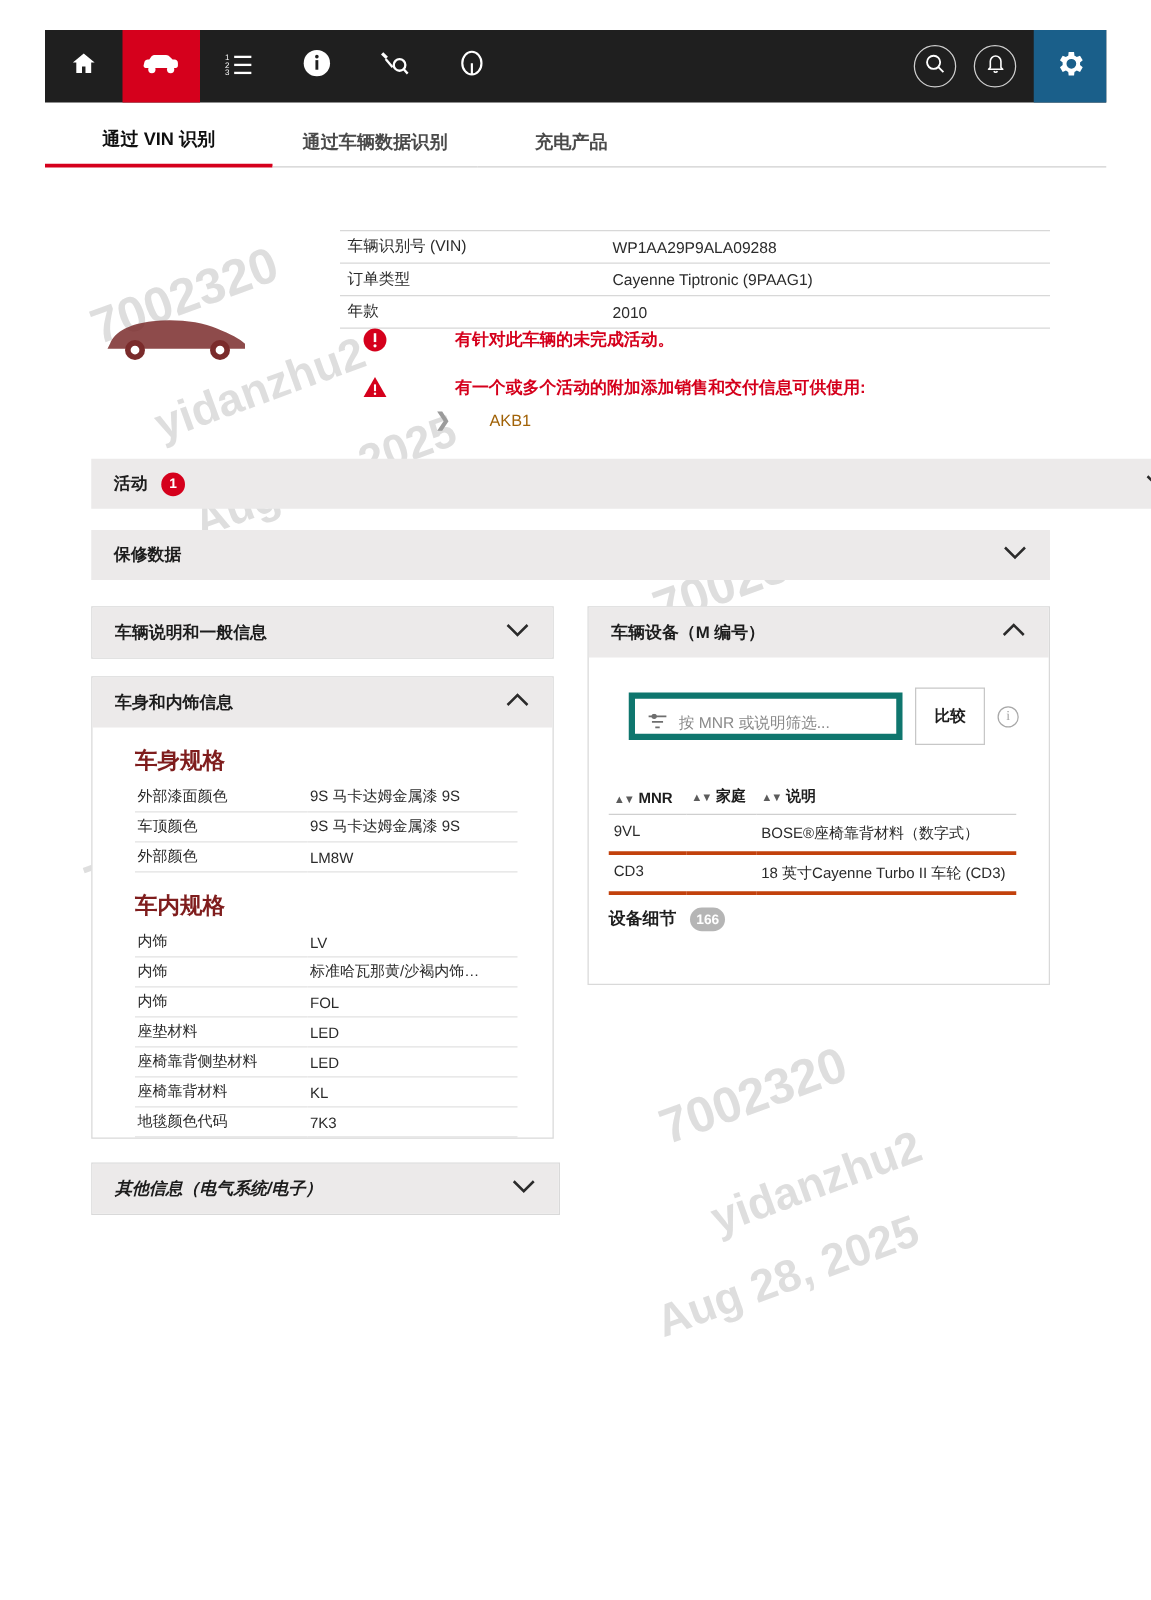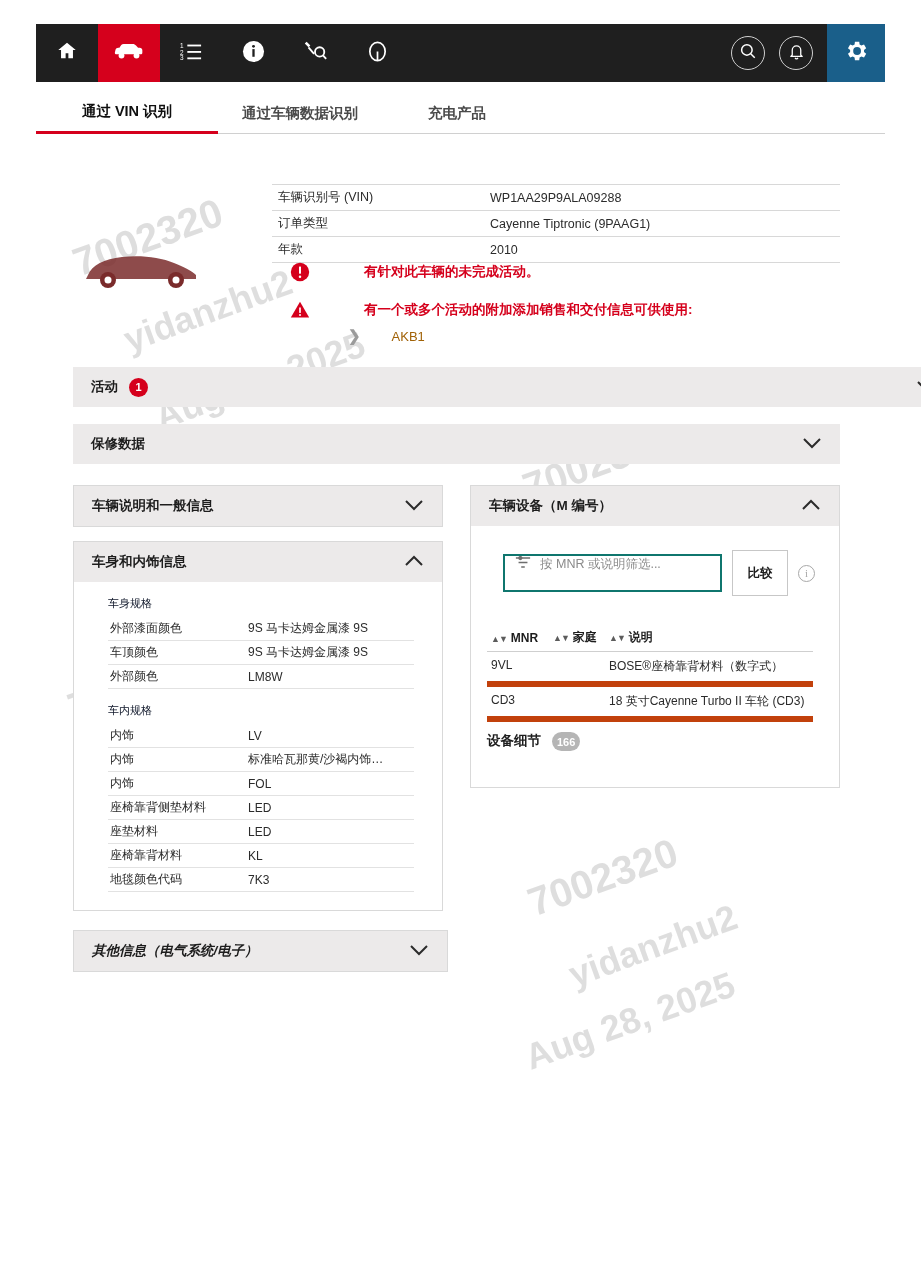--- a/index.html
+++ b/index.html
@@ -104,54 +104,54 @@
   }
   .card-head .title { font-size: 13.5px; font-weight: bold; color: #1d1d1d; }
 
   .c-desc  { left: 73px; top: 485px; width: 370px; }
   .c-body  { left: 73px; top: 541px; width: 370px; height: 370px; }
   .c-other { left: 73px; top: 930px; width: 375px; font-style: italic; }
   .c-equip { left: 470px; top: 485px; width: 370px; height: 303px; }
 
   .spec-section { padding: 14px 0 0 0; }
   .spec-title {
-    font-size: 11px; font-weight: normal; color: #0f172a; padding: 0 0 6px 34px;
+    font-size: 18px; font-weight: bold; color: #7f1d1d; padding: 0 0 6px 34px;
   }
   .spec-table { width: 306px; margin-left: 34px; border-collapse: collapse; font-size: 12px; }
   .spec-table tr { border-bottom: 1px solid #e2e2e2; }
   .spec-table td { padding: 3px 2px; color: #2b2b2b; }
   .spec-table td.k { width: 138px; }
   .spec-gap { height: 14px; }
 
   
   .filter-row {
     display: flex; align-items: center; padding: 24px 24px 0 32px; gap: 10px;
   }
   .filter-input {
-    flex: 1; height: 38px; border: 2px solid #0f766e; background: #fff;
-    display: flex; align-items: flex-start; padding: 0 10px; font-size: 12.5px; color: #8a8a8a;
+    flex: 1; height: 38px; border: 5px solid #0f766e; background: #fff;
+    display: flex; align-items: flex-end; padding: 0 10px; font-size: 12.5px; color: #8a8a8a;
   }
   .filter-input .placeholder { margin-left: 9px; }
   .cmp-btn {
     width: 56px; height: 46px; border: 1px solid #c7c7c7; background: #fff;
     font-size: 12.5px; font-weight: bold; color: #1d1d1d; line-height: 15px;
     display: flex; align-items: center; justify-content: center; text-align: center;
     cursor: pointer;
   }
   .info-circle {
     width: 17px; height: 17px; border: 1.4px solid #a8a8a8; border-radius: 50%;
     color: #a8a8a8; font-size: 11px; display: flex; align-items: center; justify-content: center;
     font-family: "Liberation Serif", serif;
   }
   .eq-table { width: 326px; margin: 28px 0 0 16px; border-collapse: collapse; font-size: 12px; }
   .eq-table th {
     text-align: left; font-size: 12px; font-weight: bold; color: #1d1d1d;
     border-bottom: 1px solid #cfcfcf; padding: 5px 4px; white-space: nowrap;
   }
-  .eq-table td { padding: 6px 4px; vertical-align: top; color: #2b2b2b; border-bottom: 6px solid #c2410c; }
+  .eq-table td { padding: 6px 4px; vertical-align: top; color: #2b2b2b; border-bottom: 3px solid #c2410c; }
   .eq-table td.mnr { width: 62px; }
   .eq-table td.fam { width: 56px; }
   .sort-ic { color: #5c5c5c; font-size: 9px; margin-right: 4px; letter-spacing: -1px; }
   .eq-detail {
     display: flex; padding: 10px 0 0 16px; font-size: 13.5px;
     font-weight: bold; color: #1d1d1d;
   }
 
   
   .wm {
@@ -405,25 +405,25 @@
         </tr>
         <tr>
           <td class="k">内饰</td>
           <td class="v">标准哈瓦那黄/沙褐内饰…</td>
         </tr>
         <tr>
           <td class="k">内饰</td>
           <td class="v">FOL</td>
         </tr>
         <tr>
+          <td class="k">座垫材料</td>
+          <td class="v">LED</td>
+        </tr>
+        <tr>
           <td class="k">座椅靠背侧垫材料</td>
-          <td class="v">LED</td>
-        </tr>
-        <tr>
-          <td class="k">座垫材料</td>
           <td class="v">LED</td>
         </tr>
         <tr>
           <td class="k">座椅靠背材料</td>
           <td class="v">KL</td>
         </tr>
         <tr>
           <td class="k">地毯颜色代码</td>
           <td class="v">7K3</td>
         </tr>

